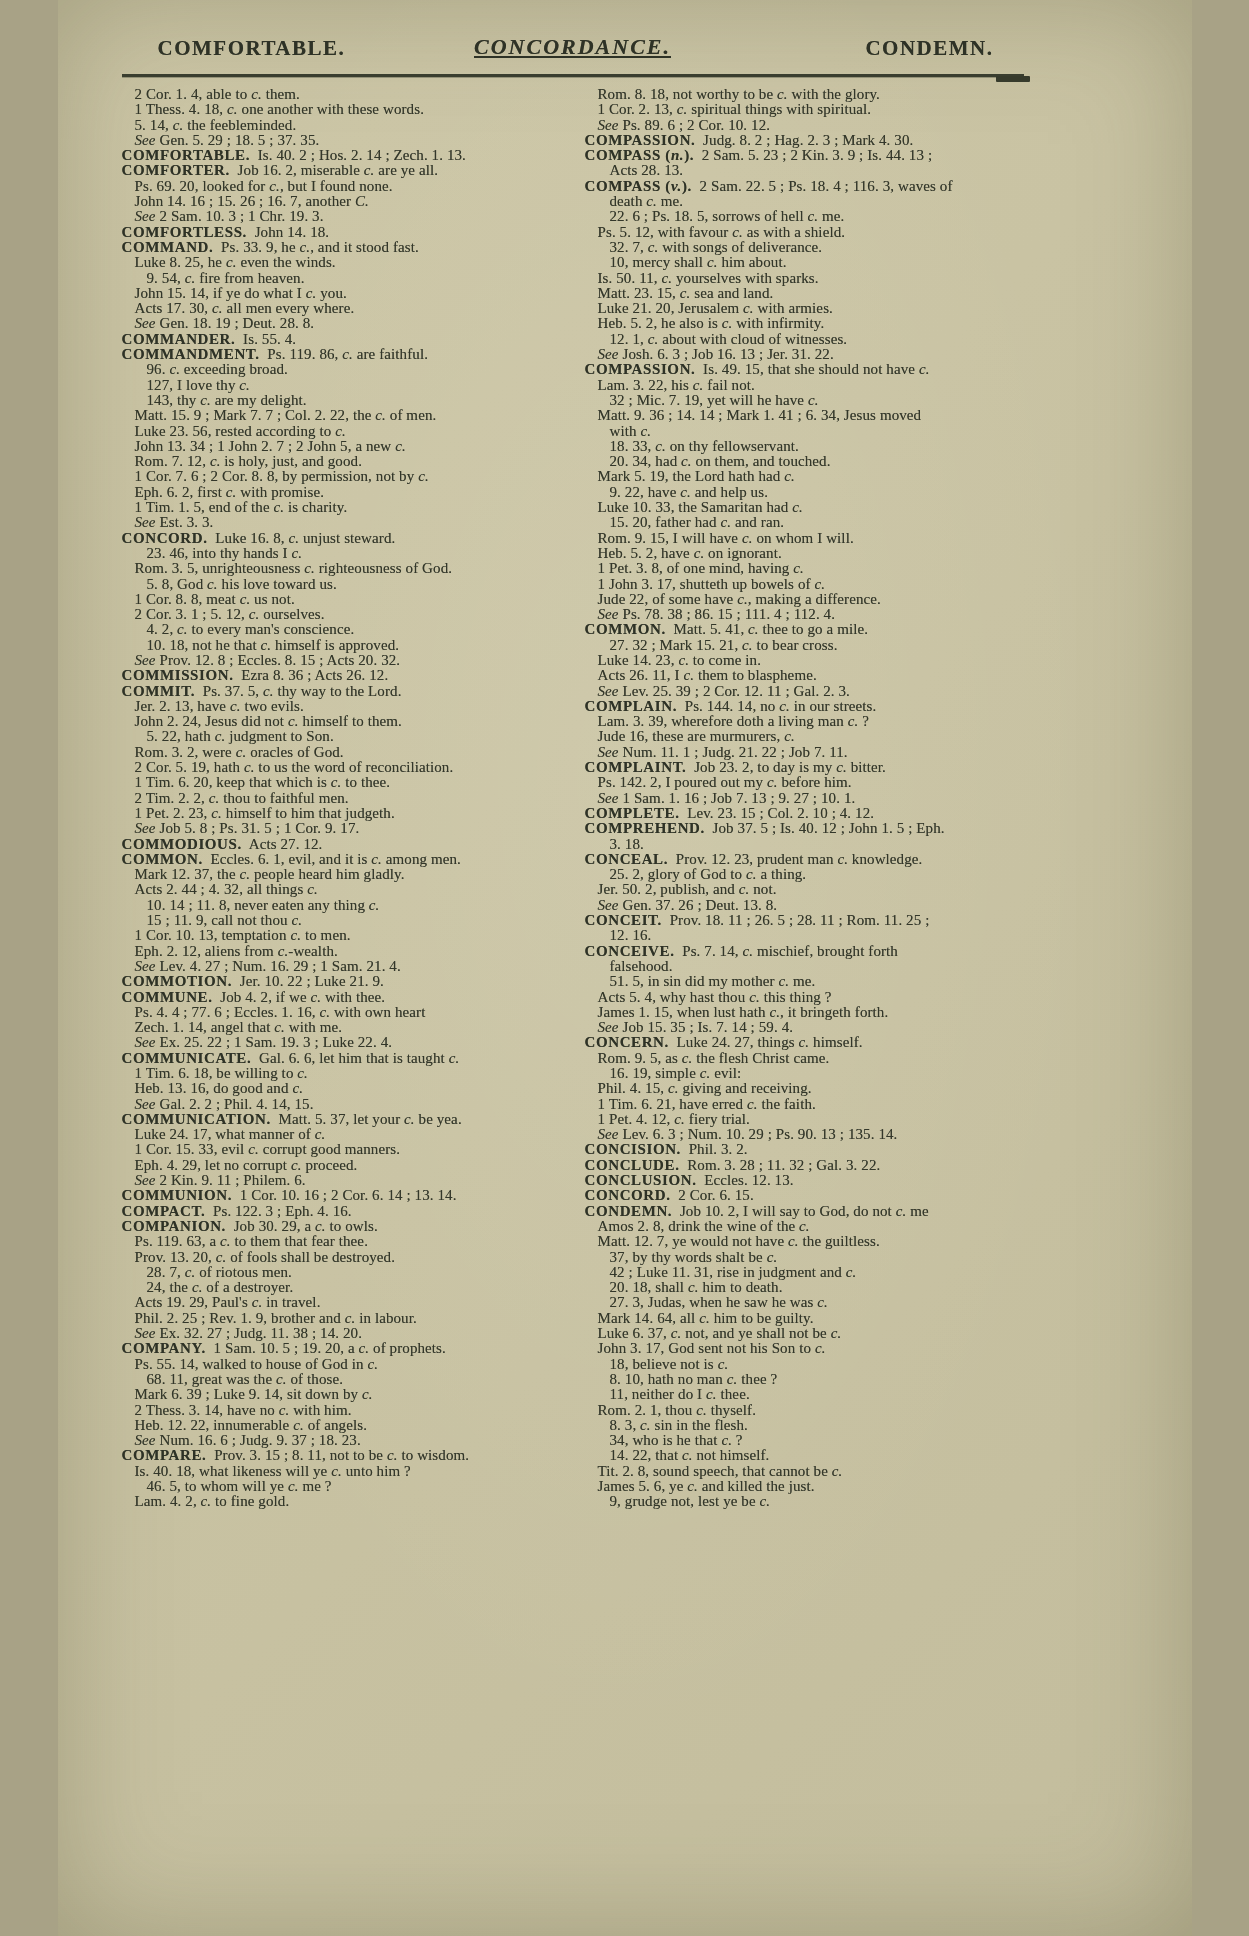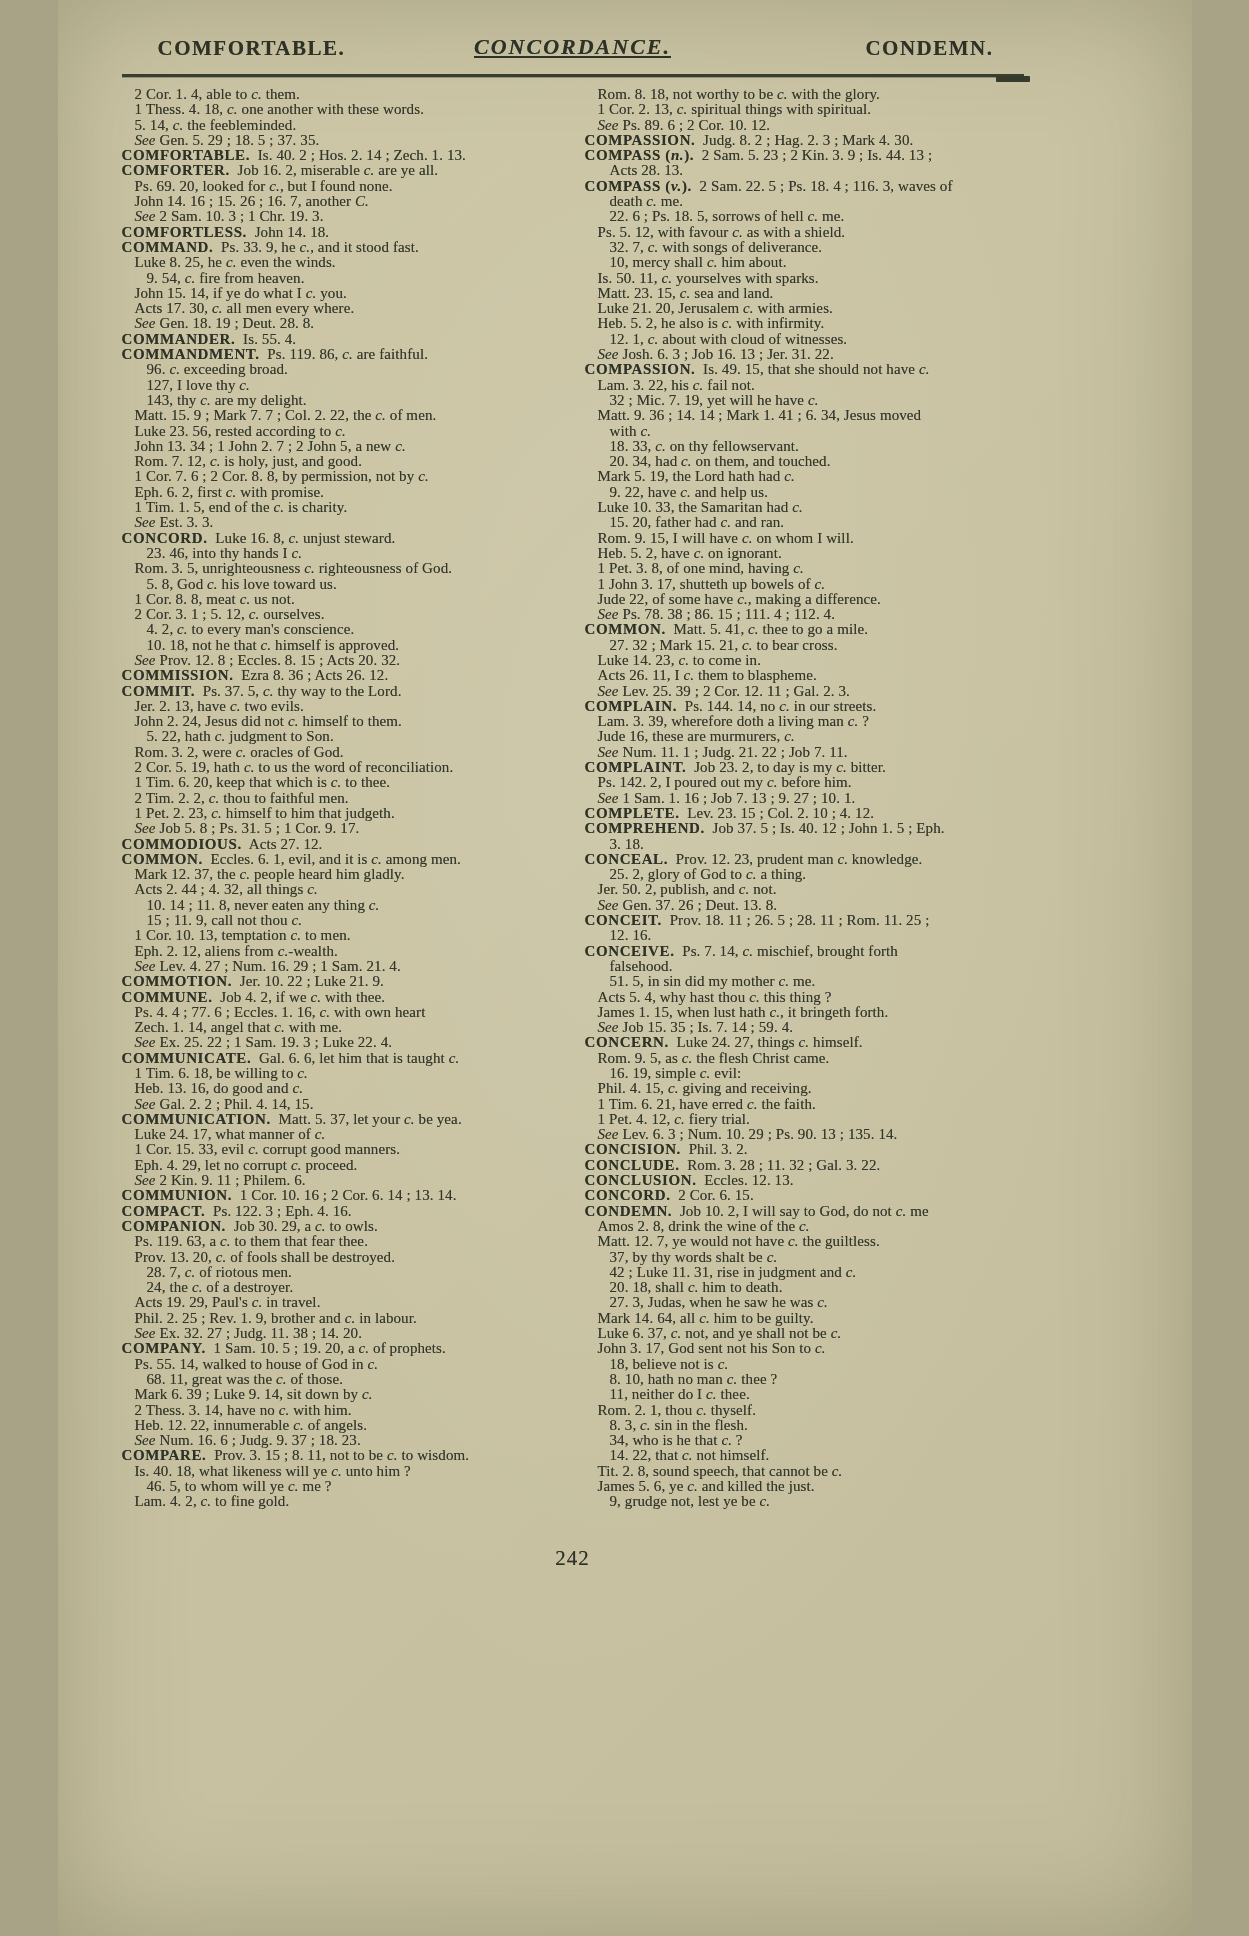--- a/index.html
+++ b/index.html
@@ -245,15 +245,14 @@
           <div class="ln i2">11, neither do I <i>c.</i> thee.</div>
           <div class="ln i1">Rom. 2. 1, thou <i>c.</i> thyself.</div>
           <div class="ln i2">8. 3, <i>c.</i> sin in the flesh.</div>
           <div class="ln i2">34, who is he that <i>c.</i> ?</div>
           <div class="ln i2">14. 22, that <i>c.</i> not himself.</div>
           <div class="ln i1">Tit. 2. 8, sound speech, that cannot be <i>c.</i></div>
           <div class="ln i1">James 5. 6, ye <i>c.</i> and killed the just.</div>
           <div class="ln i2">9, grudge not, lest ye be <i>c.</i></div>
         </div>
     </div>
-    <div id="page-number">242</div>
   </div>
 </div>
 
 </body></html>

